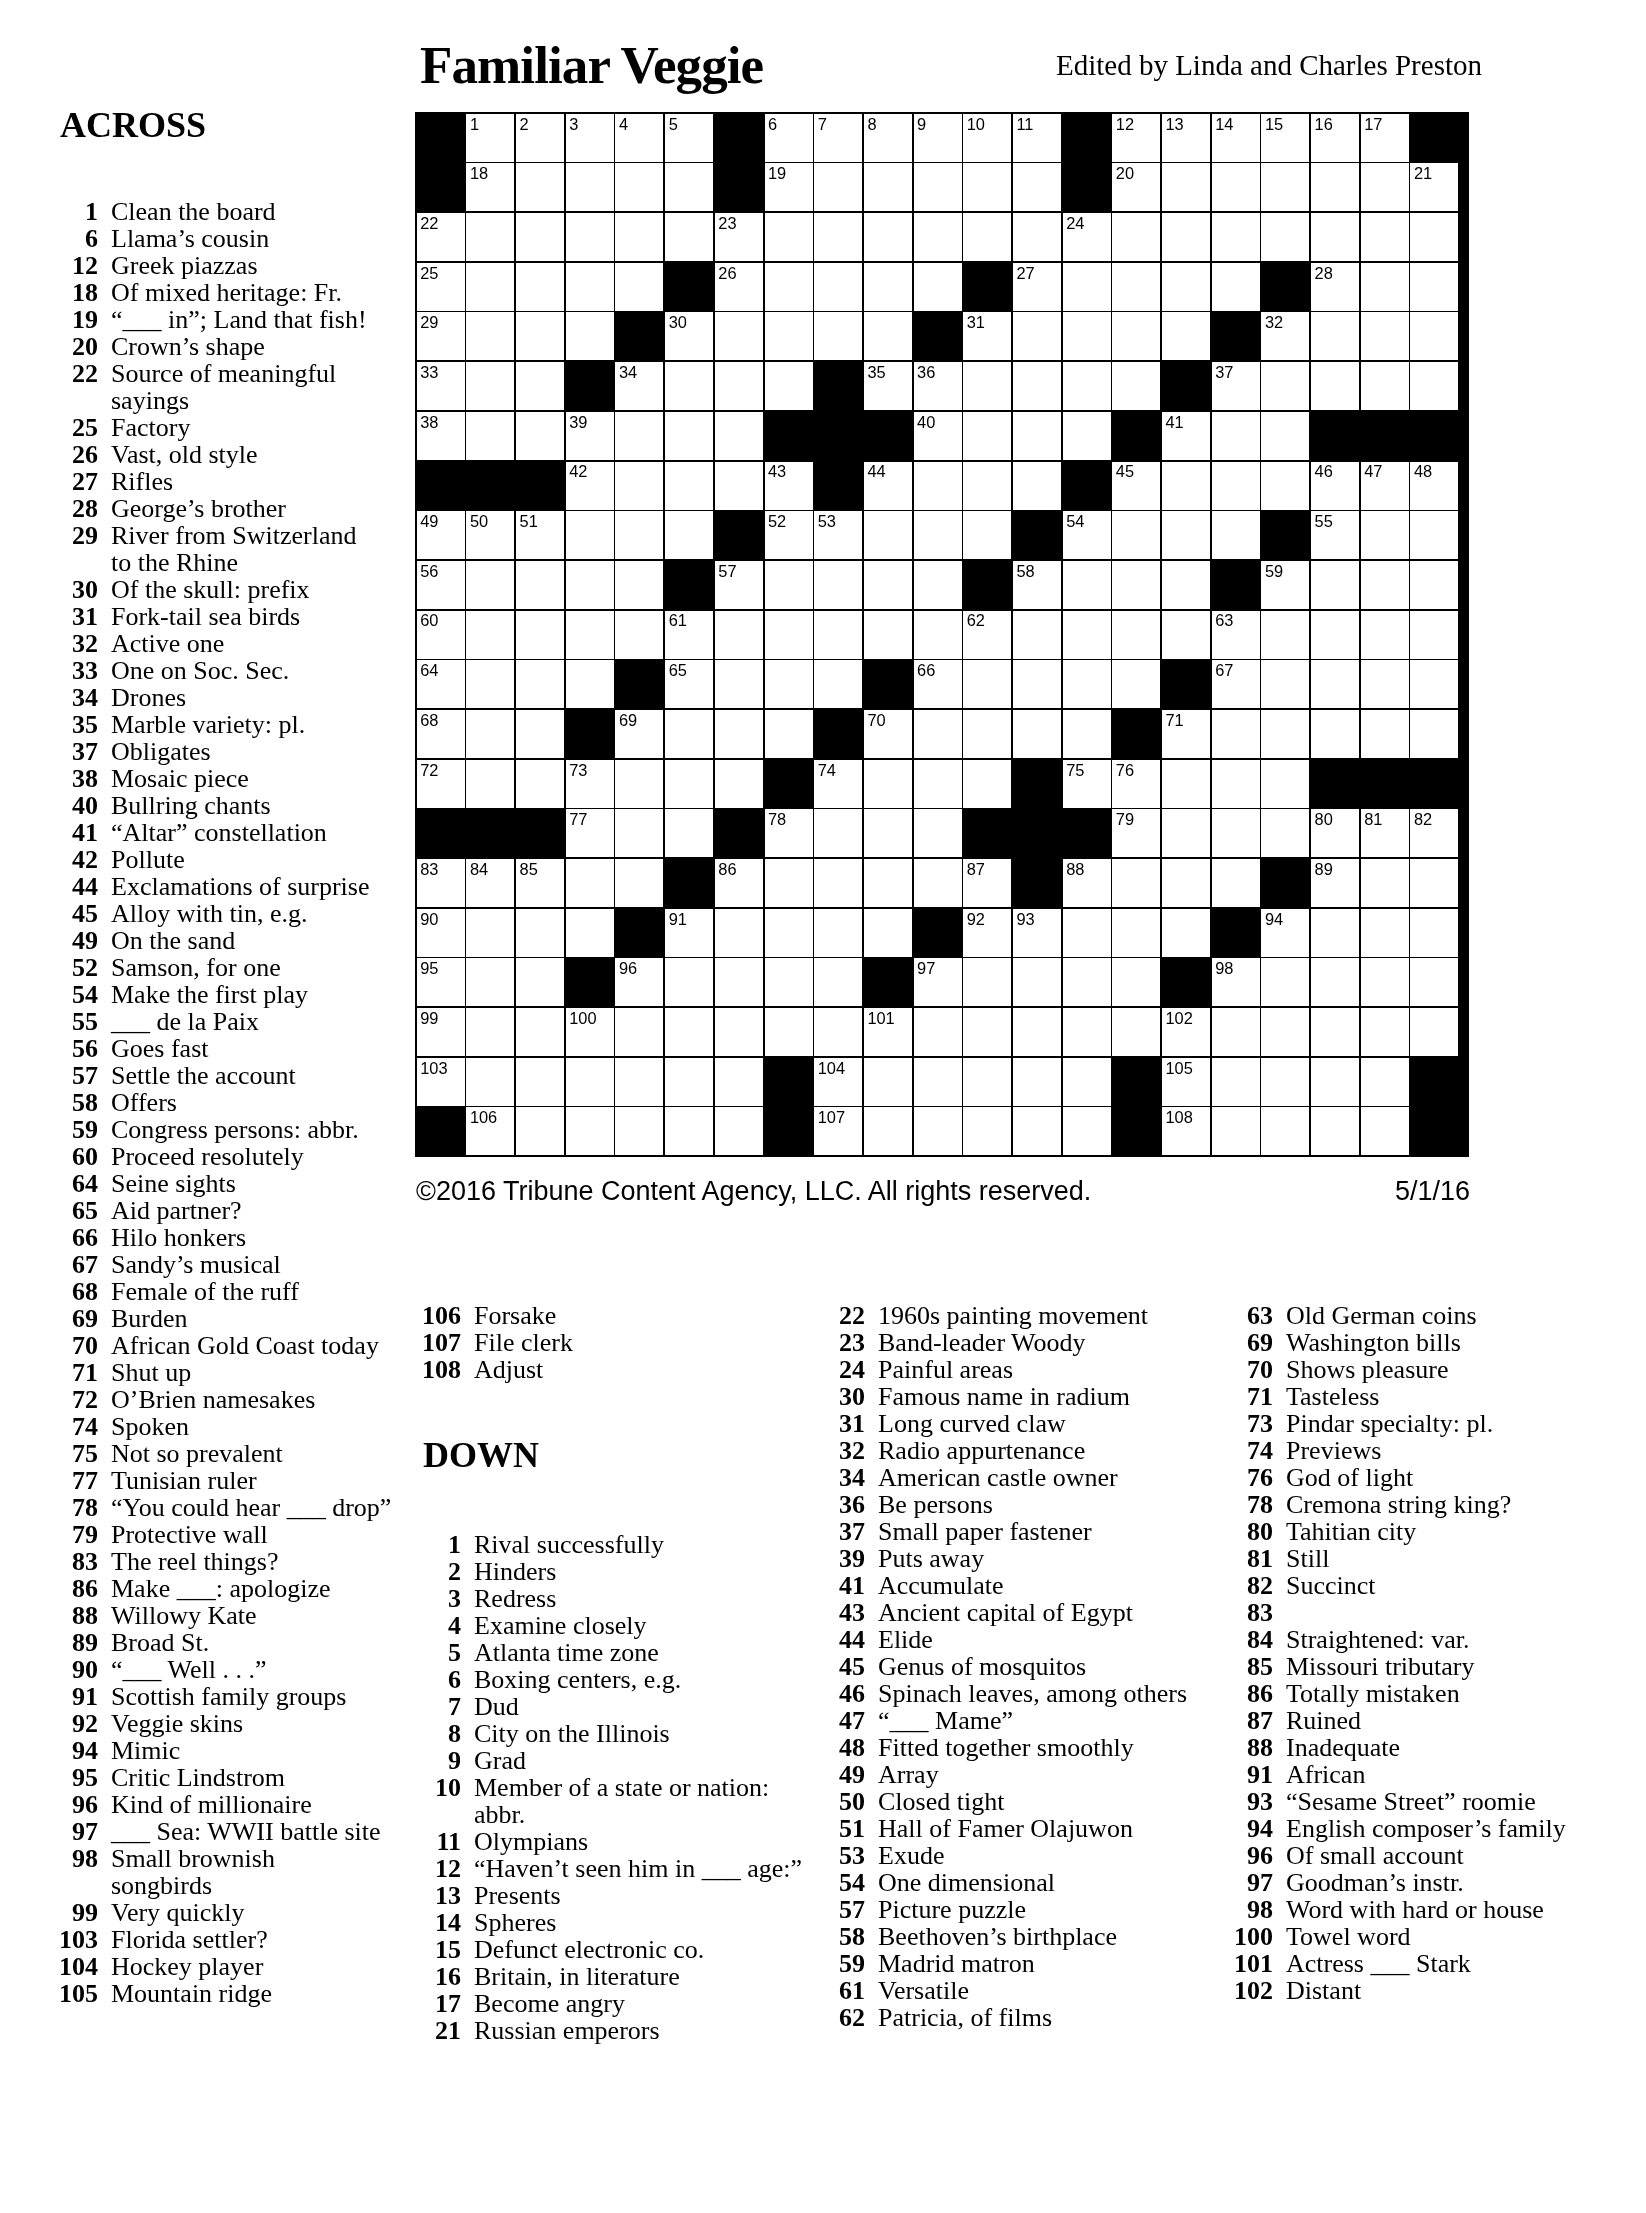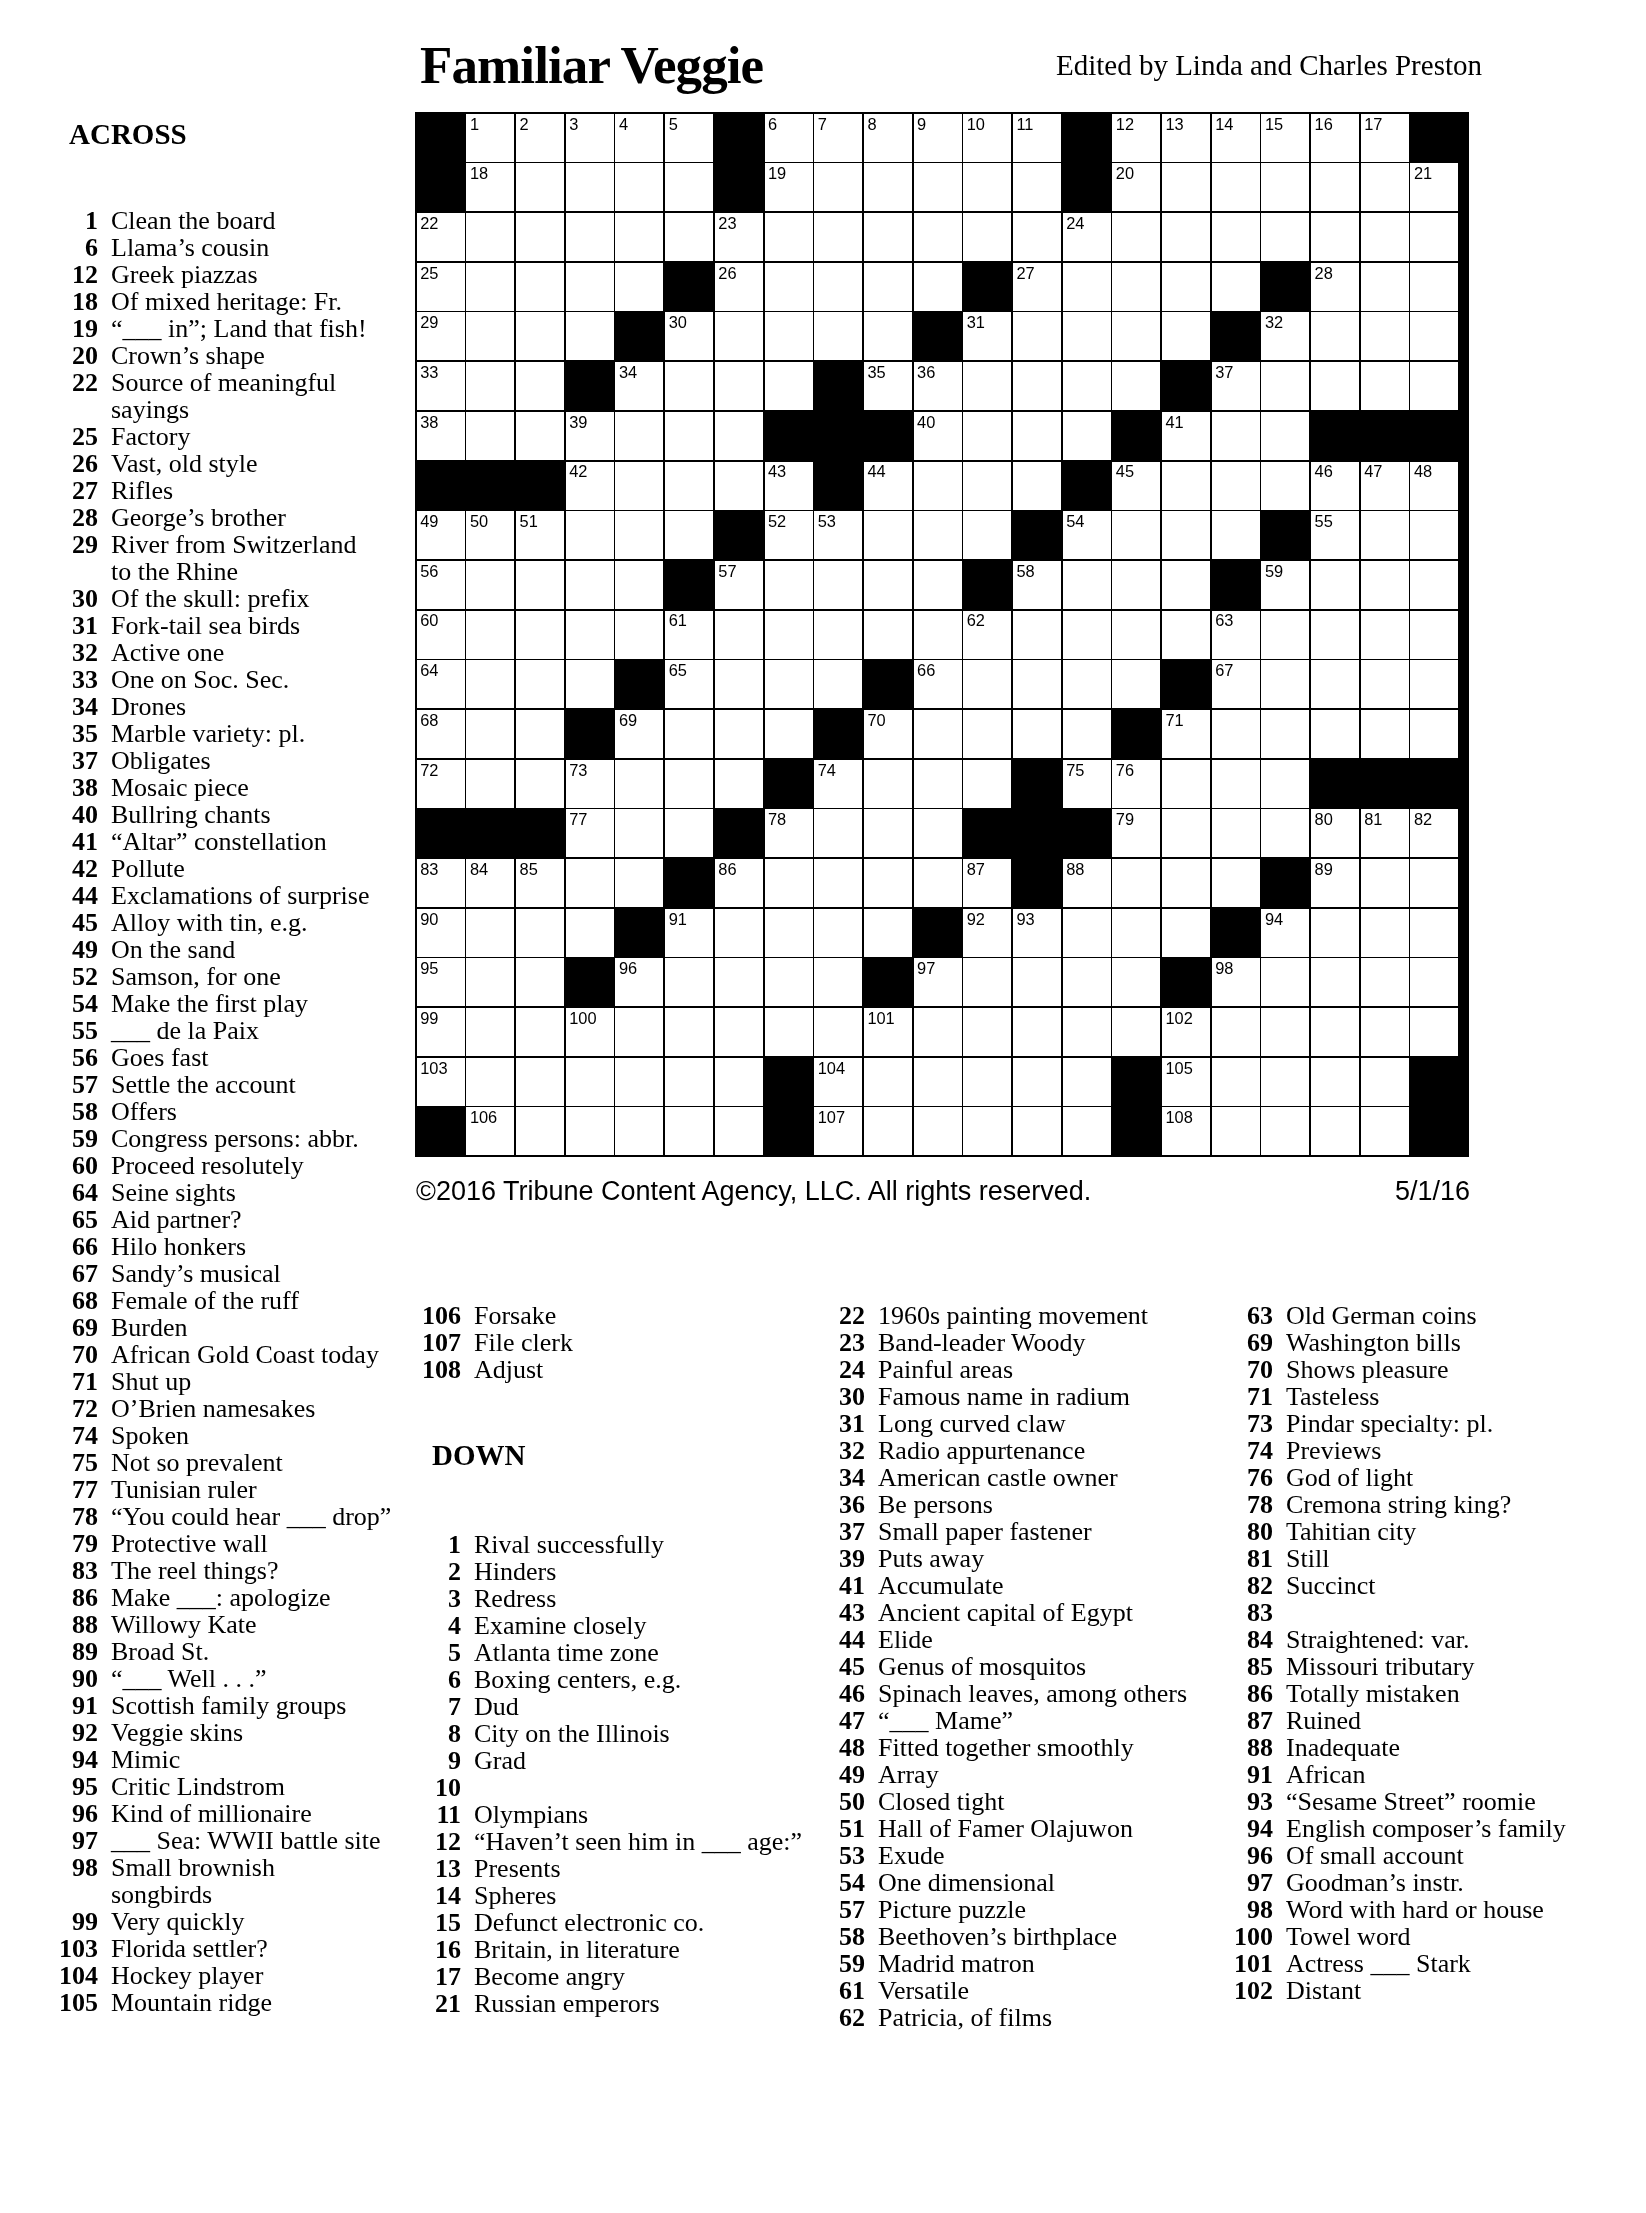--- a/index.html
+++ b/index.html
@@ -23,21 +23,21 @@
                font-family:"Liberation Sans", sans-serif; font-size:27px; }
   .pdate { position:absolute; right:176px; top:1176px;
            font-family:"Liberation Sans", sans-serif; font-size:27px; }
 
   
   .cluecol { position:absolute; font-size:26px; line-height:27px; }
   #col-1 { left:57px;  top:107px; }
   #col-2 { left:420px; top:1302px; }
   #col-3 { left:824px; top:1302px; }
   #col-4 { left:1232px; top:1302px; }
-  .sec { font-size:29px; font-weight:bold; margin:12px; line-height:31px; }
+  .sec { font-size:36px; font-weight:bold; margin:3px; line-height:31px; }
   #col-1 .sec { margin-bottom:57px; }
   #col-2 .sec { margin-top:57px; margin-bottom:60px; }
   .clue { display:flex; align-items:flex-start; }
   .cnum { width:41px; text-align:right; font-weight:bold; flex:none; }
   .ctext { margin-left:13px; white-space:pre-line; }
 </style>
 </head>
 <body>
 
 <div class="title">Familiar Veggie</div>
@@ -1013,20 +1013,22 @@
     <div class="clue">
       <span class="cnum">8</span>
       <span class="ctext">City on the Illinois</span>
     </div>
     <div class="clue">
       <span class="cnum">9</span>
       <span class="ctext">Grad</span>
     </div>
     <div class="clue">
       <span class="cnum">10</span>
+      <span class="ctext">Member of a state or nation:
+abbr.</span>
     </div>
     <div class="clue">
       <span class="cnum">11</span>
       <span class="ctext">Olympians</span>
     </div>
     <div class="clue">
       <span class="cnum">12</span>
       <span class="ctext">“Haven’t seen him in ___ age:”</span>
     </div>
     <div class="clue">

